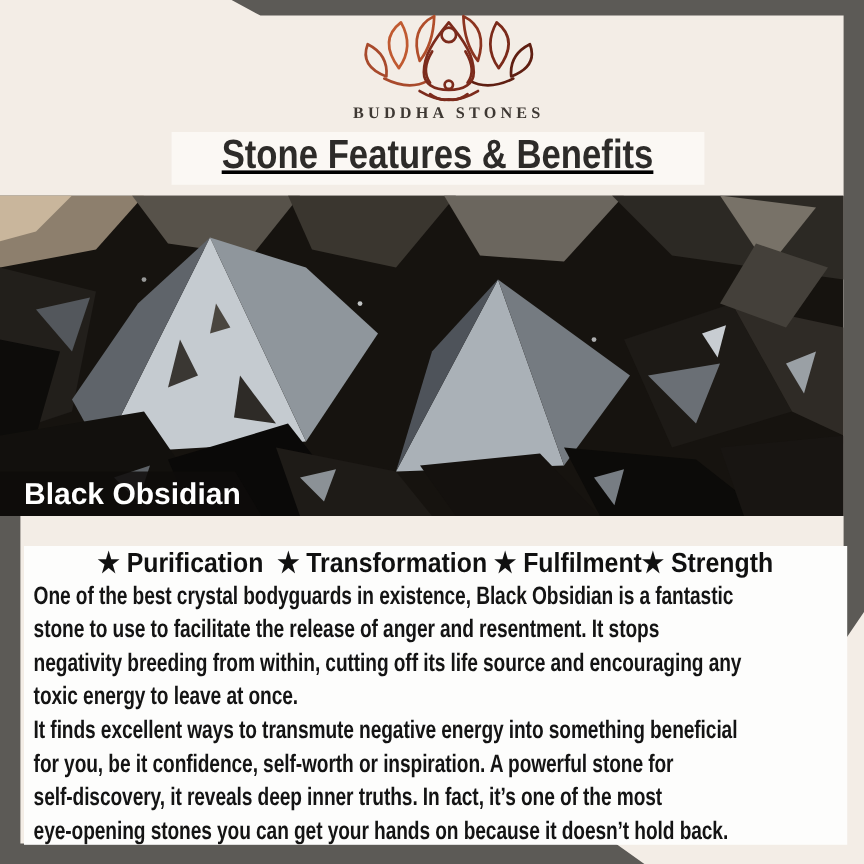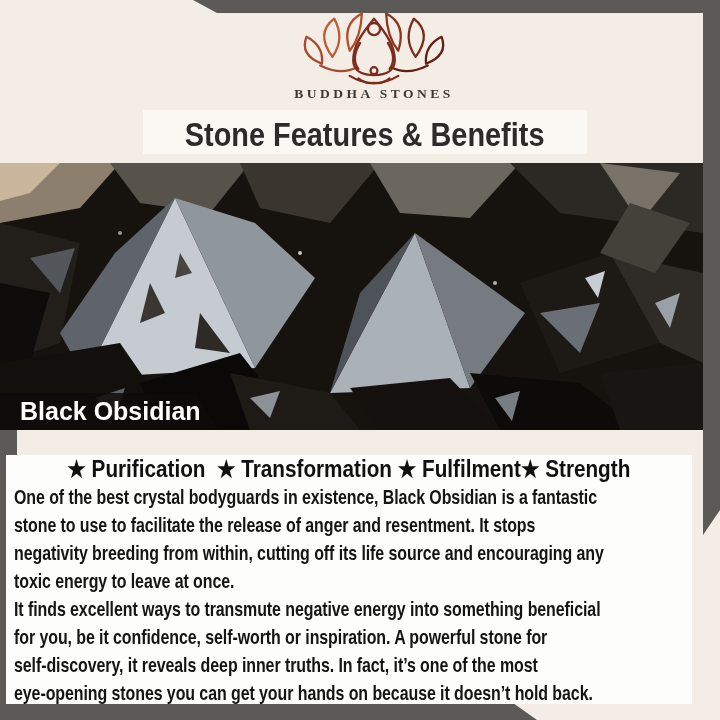--- a/index.html
+++ b/index.html
@@ -11,31 +11,31 @@
   .frame-svg{position:absolute;left:0;top:0;width:720px;height:720px;z-index:1;}
   
   .logo{position:absolute;top:10px;left:calc(50% + 14px);transform:translateX(-50%);z-index:2;}
   .brand{
     position:absolute;top:86px;left:14px;width:720px;text-align:center;z-index:2;
     font-family:"Liberation Serif", serif;font-size:13.5px;letter-spacing:3.5px;
     color:#3e3833;font-weight:bold;
   }
   .title-box{
     position:absolute;left:143px;top:110px;width:444px;height:44px;background:#fbf8f4;z-index:2;
-    display:flex;align-items:flex-end;justify-content:center;
+    display:flex;align-items:flex-start;justify-content:center;text-decoration:underline;
   }
   .title{
     font-size:34px;font-weight:bold;color:#2d2b29;white-space:nowrap;
     transform:scaleX(0.85);transform-origin:center center;letter-spacing:0;
   }
   
   .photo{position:absolute;left:0;top:163px;width:703px;height:267px;z-index:2;}
   
   .panel{
-    position:absolute;left:6px;top:455px;width:686px;height:249px;background:#fdfdfc;
+    position:absolute;left:20px;top:455px;width:686px;height:249px;background:#fdfdfc;
     z-index:2;overflow:hidden;
   }
   .stars-wrap{text-align:center;margin-top:1px;height:27px;}
   .stars{
     display:inline-block;font-size:23px;font-weight:bold;color:#101010;
     white-space:pre;transform:scaleX(0.9);transform-origin:center top;line-height:27px;
   }
   .body-text{
     margin:0 0 0 8px;width:900px;transform:scaleX(0.76);transform-origin:left top;
   }

